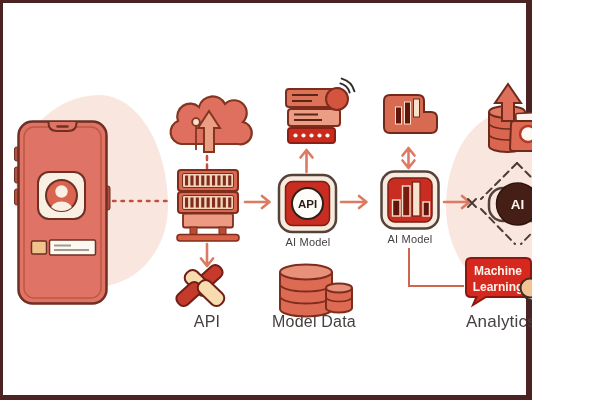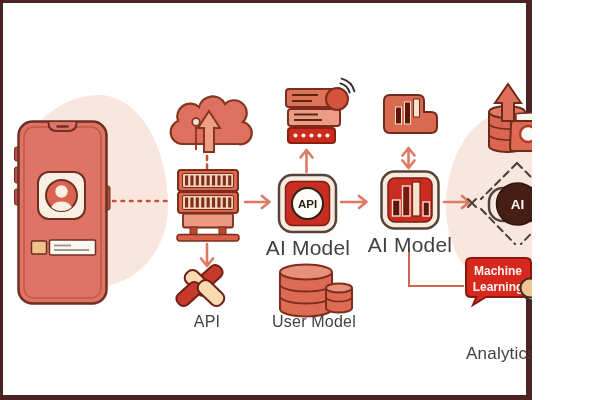--- a/index.html
+++ b/index.html
@@ -9,22 +9,22 @@
     font-family:"Liberation Sans", sans-serif;
   }
   .blob { position:absolute; background:#f9e6df; }
   .blob-left  { left:16px;  top:95px;  width:152px; height:192px; border-radius:55% 45% 48% 52% / 46% 58% 42% 54%; }
   .blob-right { left:446px; top:112px; width:150px; height:182px; border-radius:42% 58% 55% 45% / 52% 44% 56% 48%; }
   svg.layer { position:absolute; left:0; top:0; }
   .label {
     position:absolute; transform:translateX(-50%);
     font-size:16px; color:#45403e; white-space:nowrap; letter-spacing:.2px;
   }
-  .label.model { font-size:21px; }
-  .label.analytics { font-size:17px;margin-top:32px; }
+  .label.model { font-size:11px; }
+  .label.analytics { font-size:17px; }
   text { font-family:"Liberation Sans", sans-serif; }
 </style>
 </head>
 <body>
 
 <div class="canvas">
 
   <div class="blob blob-left"></div>
   <div class="blob blob-right"></div>
 
@@ -213,17 +213,17 @@
         <path d="M534.6 273.5 A14 14 0 0 1 544.5 283.4"></path>
       </g>
       <path d="M471 258 H526 Q531 258 531 263 V292 Q531 297 526 297 H486 L473 305 L476.5 297 H471 Q466 297 466 292 V263 Q466 258 471 258 Z" fill="#d6281e" stroke="#8c170d" stroke-width="2"></path>
       <text x="498" y="275" text-anchor="middle" font-size="12" font-weight="bold" fill="#fdf3ea">Machine</text>
       <text x="498" y="291" text-anchor="middle" font-size="12" font-weight="bold" fill="#fdf3ea">Learning</text>
       <circle cx="530" cy="288" r="9.5" fill="#f3c493" stroke="#3b2d25" stroke-width="2"></circle>
     </g>
   </svg>
 
   <div class="label" style="left:207px; top:313px;">API</div>
-  <div class="label" style="left:314px; top:313px;">User Model</div>
+  <div class="label" style="left:314px; top:313px;">Model Data</div>
   <div class="label model" style="left:308px; top:236px;">AI Model</div>
   <div class="label model" style="left:410px; top:233px;">AI Model</div>
   <div class="label analytics" style="left:501px; top:312px;">Analytics</div>
 </div>
 
 </body></html>

